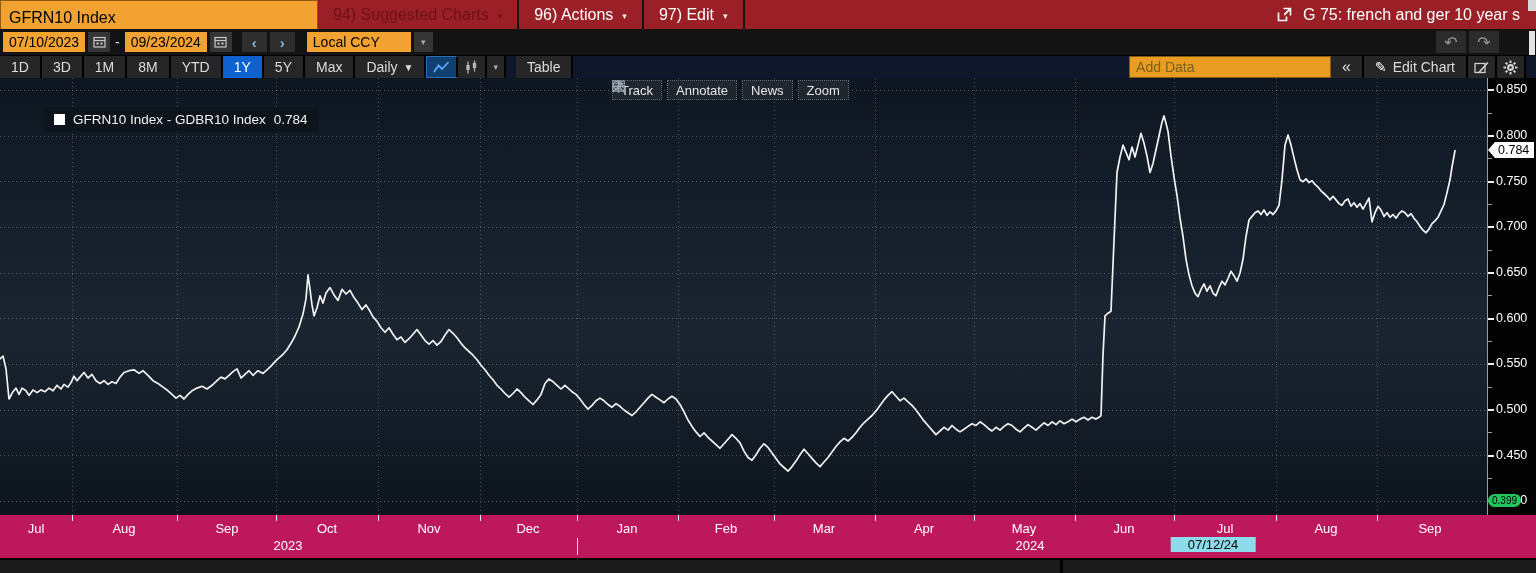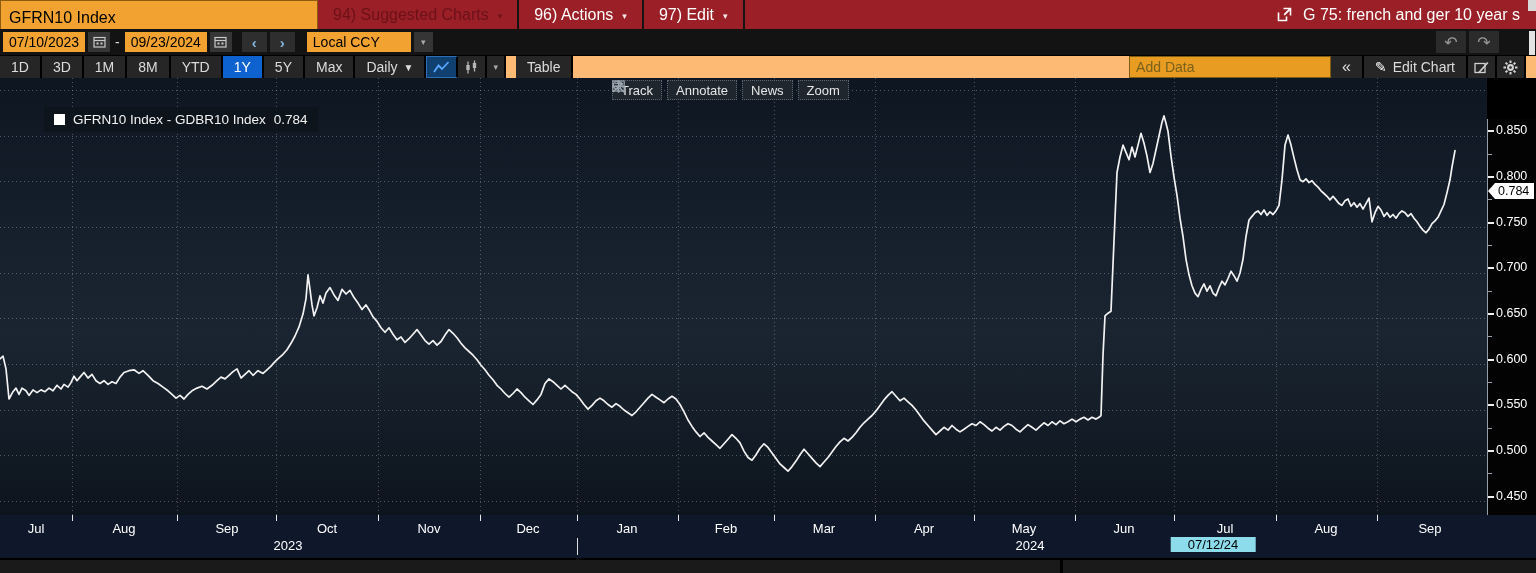--- a/index.html
+++ b/index.html
@@ -29,21 +29,21 @@
   .sep-dash{ color:#ddd; font-size:14px; padding:0 2px; }
   .chev-btn{ width:25px; height:20px; background:#2e2e2e; color:#82b6dd; font-size:15px; font-weight:bold;
         display:flex; align-items:center; justify-content:center; }
   .dd-btn{ width:19px; height:20px; background:#353535; color:#aaa; font-size:9px;
         display:flex; align-items:center; justify-content:center; }
   .undo-btn{ width:30px; height:22px; background:#2b2b2b; color:#9a9a9a; font-size:16px;
         display:flex; align-items:center; justify-content:center; }
   .scrollthumb{ position:absolute; right:1px; top:31px; width:6px; height:46px; background:#e3e3e3; }
 
   
-  .row3{ position:absolute; top:55px; left:0; width:100%; height:23px; background:#fdba74;
+  .row3{ position:absolute; top:55px; left:0; width:100%; height:23px; background:#0f172a;
         border-top:1px solid #000; display:flex; align-items:stretch; }
   .tb-btn{ background:#262626; color:#dcdcdc; font-size:14px; padding:0 11px;
         display:flex; align-items:center; justify-content:center; gap:6px; border-right:2px solid #000; }
   .tb-btn.active{ background:#0e62cf; color:#fff; }
   .tb-btn.icon{ padding:0 6px; }
   .tb-btn.chart-type-active{ background:#10406f; border:1px solid #2d6fb4; border-right:2px solid #000; }
   .tb-gap{ width:10px; }
   .add-data{ margin-left:auto; width:202px; background:#e89c22; border:1px solid #7d5c13;
         color:#000; font-size:14px; padding:0 6px; font-family:"Liberation Sans","DejaVu Sans",sans-serif; }
   .add-data::placeholder{ color:#7a611c; opacity:1; }
@@ -53,30 +53,30 @@
         background:linear-gradient(180deg,#0e1621 0%,#16212d 40%,#1a2531 58%,#0d141d 100%); }
   .chart svg{ position:absolute; inset:0; }
   .legend{ position:absolute; left:44px; top:29px; background:rgba(13,19,26,.88);
         display:flex; align-items:center; gap:8px; padding:5px 10px; font-size:13.5px; color:#f2f2f2; }
   .legend .swatch{ width:11px; height:11px; background:#fff; display:inline-block; }
   .overlay-btns{ position:absolute; left:612px; top:2px; display:flex; gap:5px; }
   .ov-btn{ display:flex; align-items:center; gap:7px; background:#20262e; border:1px dotted #5c6670;
         color:#e6e6e6; font-size:13px; padding:1px 8px; height:20px; }
 
   .yaxis{ position:absolute; top:78px; left:1487px; width:49px; height:437px; background:#030303;
-        border-left:1px solid #93a0ab;margin-top:41px; }
+        border-left:1px solid #93a0ab; }
   .ylab{ position:absolute; left:8px; font-size:12.5px; color:#fff; white-space:nowrap; }
   .ytick{ position:absolute; left:0; height:2px; width:6px; background:#f0f0f0; }
   .ytick.minor{ width:4px; height:1px; background:#97a2ac; }
   .badge-last{ position:absolute; left:0; background:#fff; color:#000; font-size:12.5px;
         padding:1px 5px 1px 10px; clip-path:polygon(0 50%,7px 0,100% 0,100% 100%,7px 100%); }
   .badge-cyan{ position:absolute; background:#22c55e; color:#000; font-size:10px; padding:1px 4px;border-radius:7px; }
 
   
-  .xaxis{ position:absolute; top:515px; left:0; width:100%; height:43px; background:#0f172a; }
+  .xaxis{ position:absolute; top:515px; left:0; width:100%; height:43px; background:#be185d; }
   .xtick{ position:absolute; top:0; width:1px; height:6px; background:#e8e8e8; }
   .xlab{ position:absolute; top:6px; transform:translateX(-50%); font-size:13px; color:#fff; }
   .ylabel-year{ position:absolute; top:23px; transform:translateX(-50%); font-size:13px; color:#fff; }
   .year-div{ position:absolute; top:23px; width:1px; height:17px; background:#dedede; }
   .badge-date{ position:absolute; top:22px; transform:translateX(-50%); background:#8ddcec; color:#000;
         font-size:13px; padding:0 17px; }
 
   
   .bstrip{ position:absolute; top:558px; left:0; width:100%; height:15px; background:#1a1a1a; border-top:2px solid #000; }
   .bstrip-div{ position:absolute; left:1060px; top:0; width:3px; height:100%; background:#000; }

